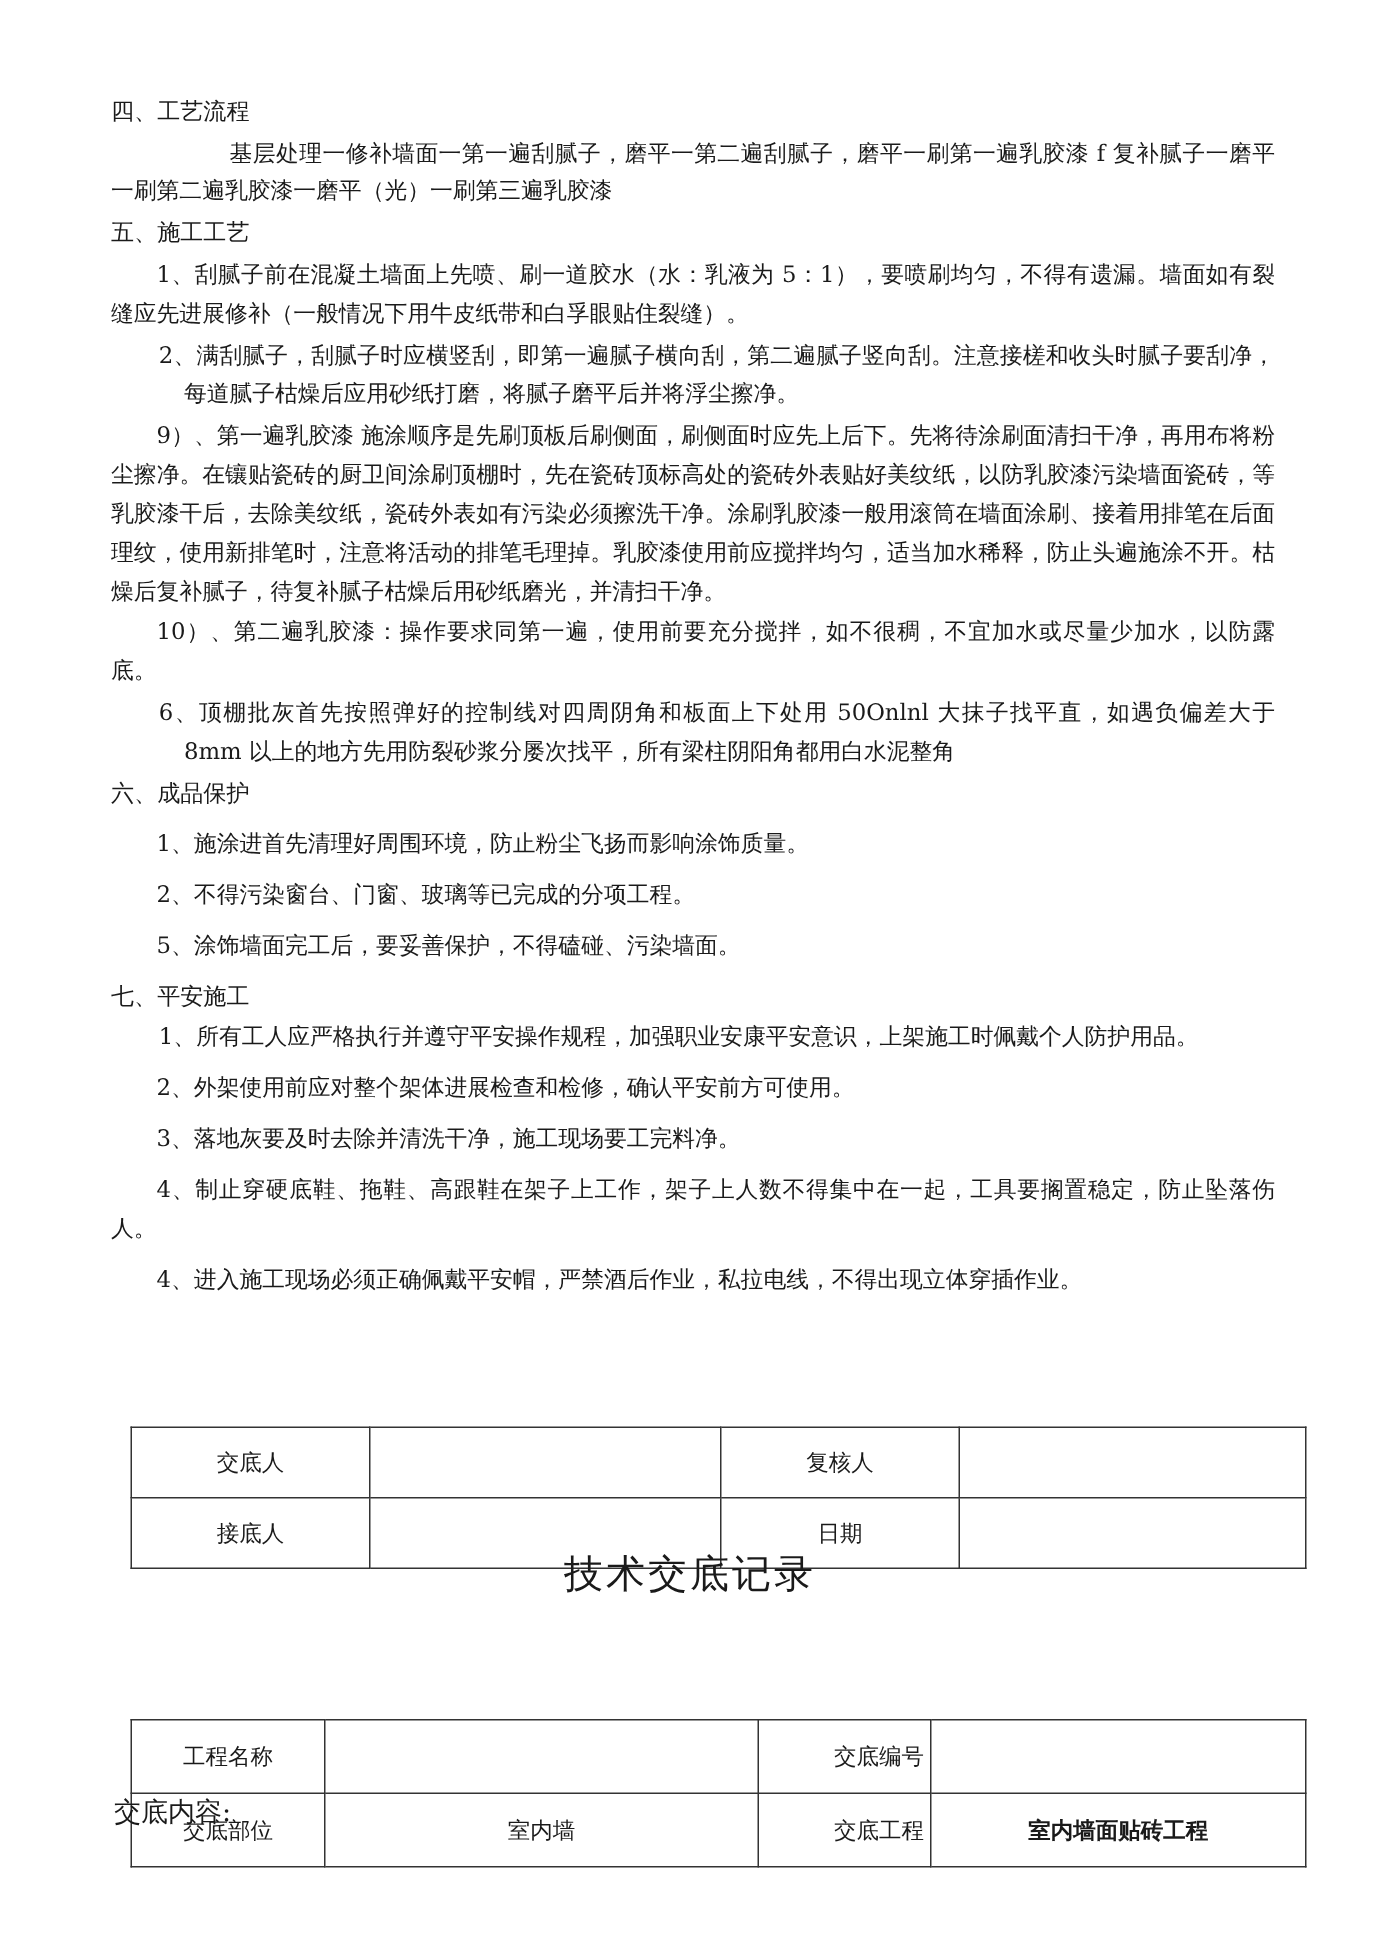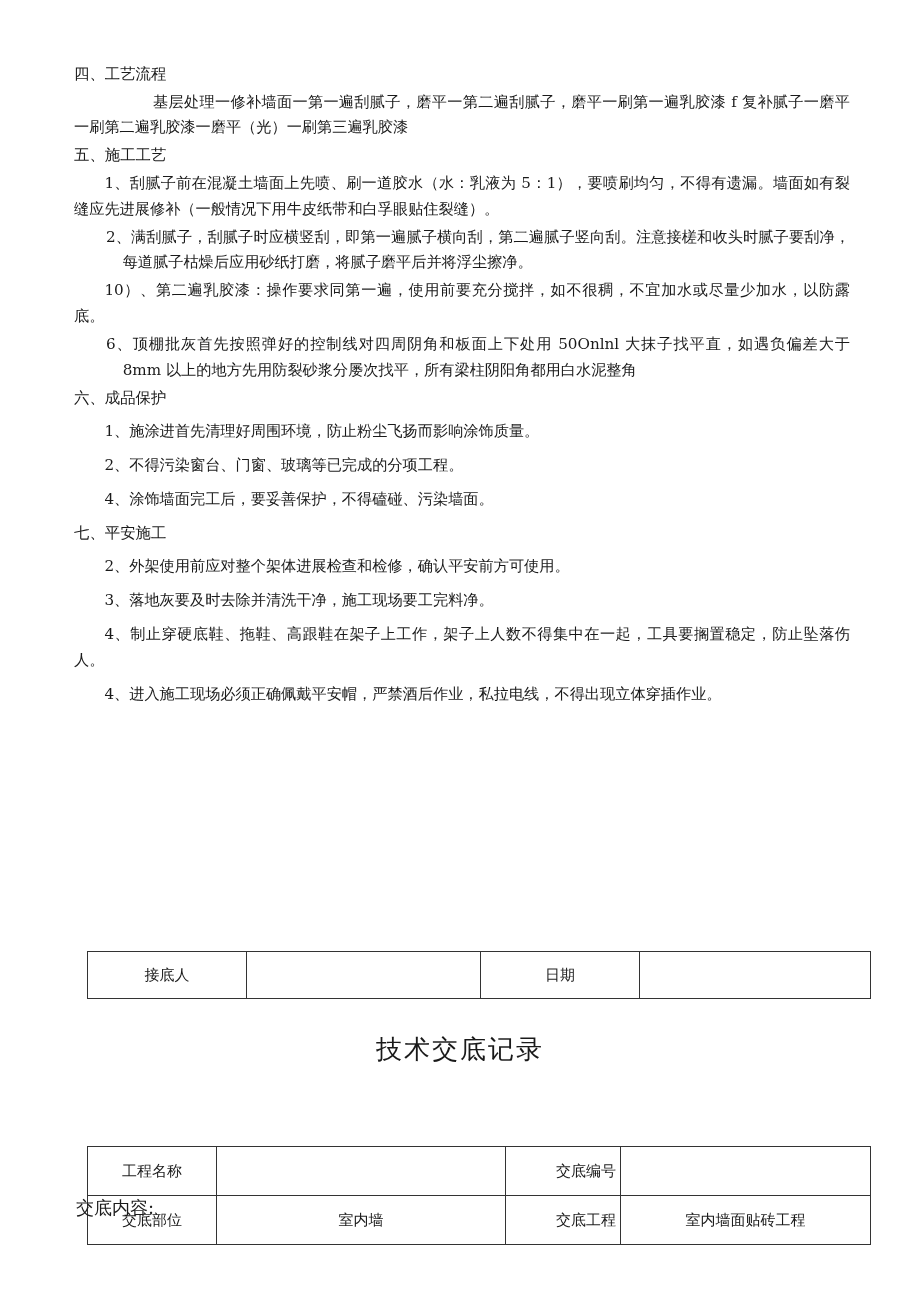--- a/index.html
+++ b/index.html
@@ -90,21 +90,21 @@
   #header-table {
     position: absolute;
     left: 87px;
     top: 1146px;
     width: 747px;
   }
   #header-table td { height: 44px; }
   #header-table td.h1 { width: 120px; }
   #header-table td.h2 { width: 280px; }
   #header-table td.h3 { width: 106px; text-align: right; }
-  #header-table td.h4 { width: 241px; }
+  #header-table td.h4 { width: 241px; font-weight: bold; }
 
   #content-label {
     position: absolute;
     left: 76px;
     top: 1196px;
     font-size: 18px;
   }
 </style>
 </head>
 <body>
@@ -112,47 +112,55 @@
 <div class="page">
 
   <div class="doc">
 
     <p class="sec-head">四、工艺流程</p>
     <p class="p ind2">基层处理一修补墙面一第一遍刮腻子，磨平一第二遍刮腻子，磨平一刷第一遍乳胶漆 f 复补腻子一磨平一刷第二遍乳胶漆一磨平（光）一刷第三遍乳胶漆</p>
 
     <p class="sec-head">五、施工工艺</p>
     <p class="p flush">1、刮腻子前在混凝土墙面上先喷、刷一道胶水（水：乳液为 5：1），要喷刷均匀，不得有遗漏。墙面如有裂缝应先进展修补（一般情况下用牛皮纸带和白孚眼贴住裂缝）。</p>
     <p class="p hang-deep">2、满刮腻子，刮腻子时应横竖刮，即第一遍腻子横向刮，第二遍腻子竖向刮。注意接槎和收头时腻子要刮净，每道腻子枯燥后应用砂纸打磨，将腻子磨平后并将浮尘擦净。</p>
+    <p class="p flush">9）、第一遍乳胶漆 施涂顺序是先刷顶板后刷侧面，刷侧面时应先上后下。先将待涂刷面清扫干净，再用布将粉尘擦净。在镶贴瓷砖的厨卫间涂刷顶棚时，先在瓷砖顶标高处的瓷砖外表贴好美纹纸，以防乳胶漆污染墙面瓷砖，等乳胶漆干后，去除美纹纸，瓷砖外表如有污染必须擦洗干净。涂刷乳胶漆一般用滚筒在墙面涂刷、接着用排笔在后面理纹，使用新排笔时，注意将活动的排笔毛理掉。乳胶漆使用前应搅拌均匀，适当加水稀释，防止头遍施涂不开。枯燥后复补腻子，待复补腻子枯燥后用砂纸磨光，并清扫干净。</p>
     <p class="p flush">10）、第二遍乳胶漆：操作要求同第一遍，使用前要充分搅拌，如不很稠，不宜加水或尽量少加水，以防露底。</p>
     <p class="p hang-deep">6、顶棚批灰首先按照弹好的控制线对四周阴角和板面上下处用 50Onlnl 大抹子找平直，如遇负偏差大于 8mm 以上的地方先用防裂砂浆分屡次找平，所有梁柱阴阳角都用白水泥整角</p>
 
     <p class="sec-head">六、成品保护</p>
     <div class="gap-s"></div>
     <p class="p flush">1、施涂进首先清理好周围环境，防止粉尘飞扬而影响涂饰质量。</p>
     <div class="gap-s"></div>
     <p class="p flush">2、不得污染窗台、门窗、玻璃等已完成的分项工程。</p>
     <div class="gap-s"></div>
-    <p class="p flush">4、涂饰墙面完工后，要妥善保护，不得磕碰、污染墙面。</p>
+    <p class="p flush">5、涂饰墙面完工后，要妥善保护，不得磕碰、污染墙面。</p>
 
     <div class="gap-s"></div>
 
     <p class="sec-head">七、平安施工</p>
+    <p class="p hang-deep">1、所有工人应严格执行并遵守平安操作规程，加强职业安康平安意识，上架施工时佩戴个人防护用品。</p>
     <div class="gap-s"></div>
     <p class="p flush">2、外架使用前应对整个架体进展检查和检修，确认平安前方可使用。</p>
     <div class="gap-s"></div>
     <p class="p flush">3、落地灰要及时去除并清洗干净，施工现场要工完料净。</p>
     <div class="gap-s"></div>
     <p class="p flush">4、制止穿硬底鞋、拖鞋、高跟鞋在架子上工作，架子上人数不得集中在一起，工具要搁置稳定，防止坠落伤人。</p>
     <div class="gap-s"></div>
     <p class="p flush">4、进入施工现场必须正确佩戴平安帽，严禁酒后作业，私拉电线，不得出现立体穿插作业。</p>
 
   </div>
 
   <table class="grid" id="signoff-table">
     <tbody>
+      <tr>
+        <td class="c1">交底人</td>
+        <td class="c2"></td>
+        <td class="c3">复核人</td>
+        <td class="c4"></td>
+      </tr>
       <tr>
         <td class="c1">接底人</td>
         <td class="c2"></td>
         <td class="c3">日期</td>
         <td class="c4"></td>
       </tr>
     </tbody>
   </table>
 
   <div id="record-title">技术交底记录</div>

